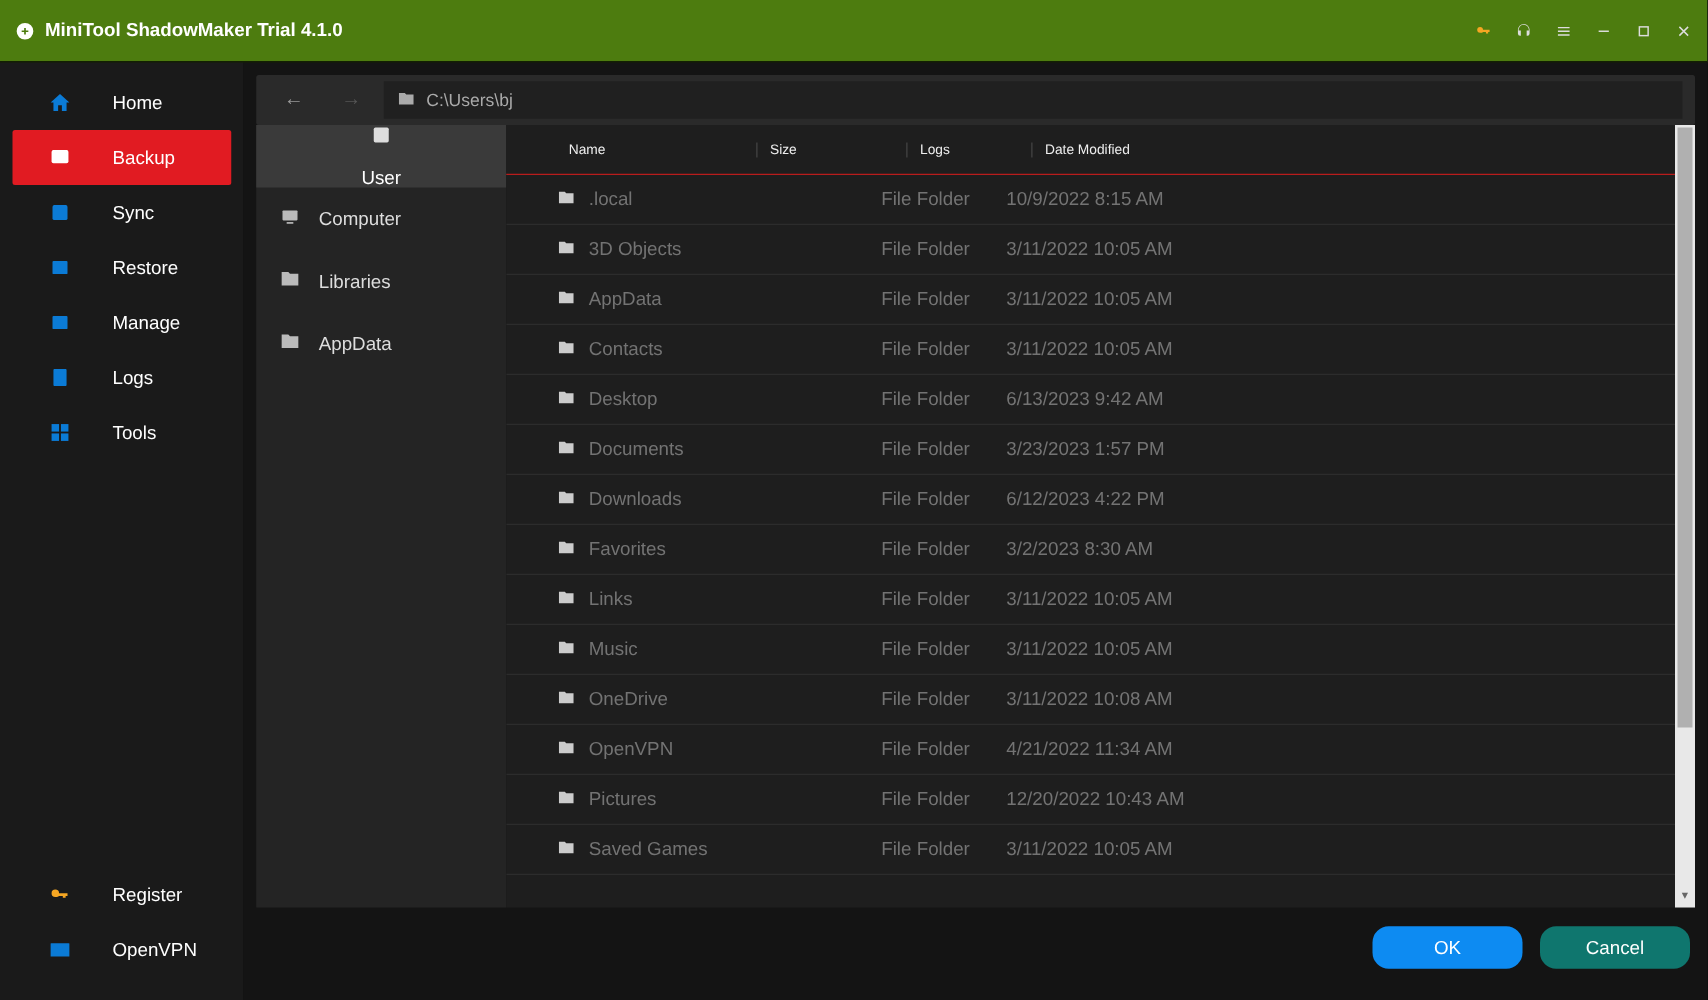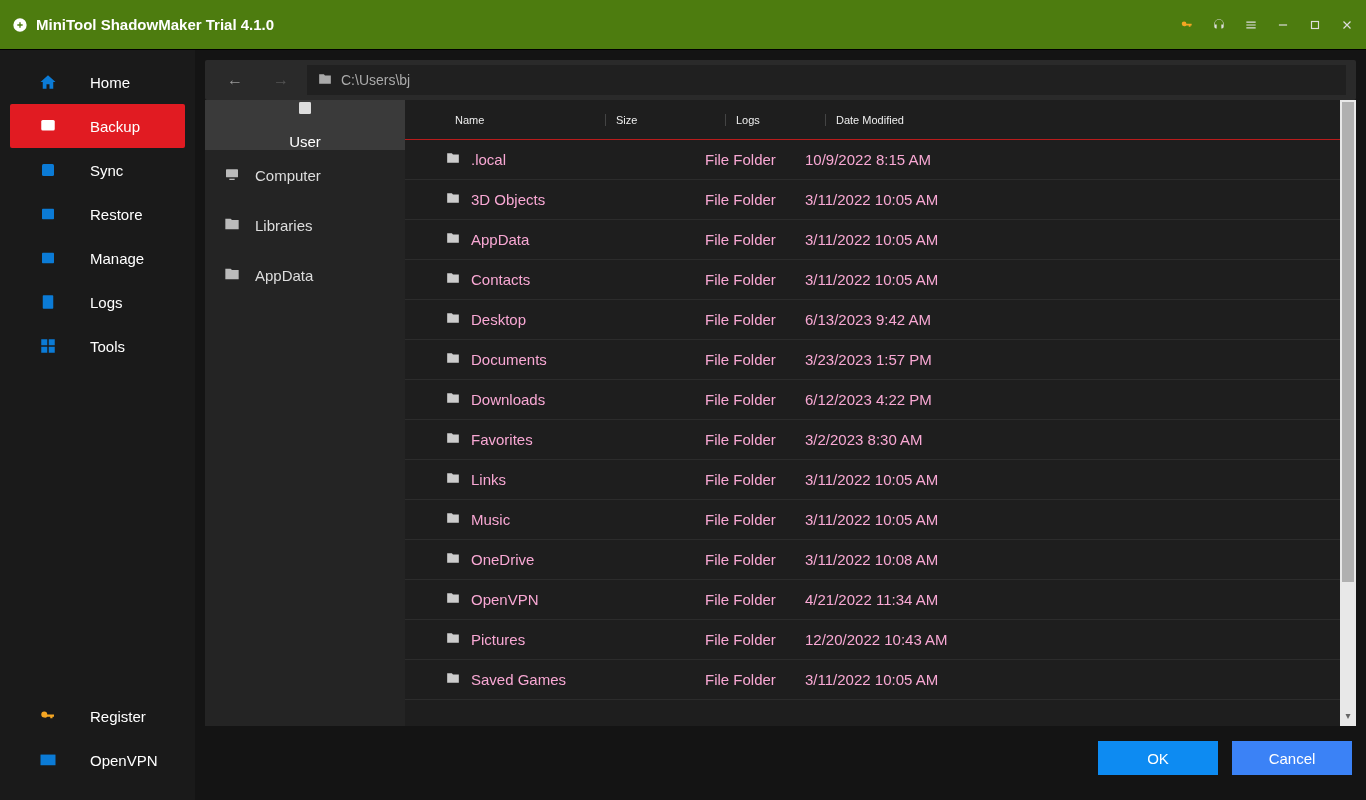--- a/index.html
+++ b/index.html
@@ -53,37 +53,37 @@
   .tablewrap { flex:1; display:flex; background:#1e1e1e; }
   .tablecol { flex:1; display:flex; flex-direction:column;}
   .thead { display:flex; height:40px; align-items:center; border-bottom:1px solid #b91c1c; padding-left:40px; font-size:11px; color:#eee;}
   .thead .c-name{ width:160px;}
   .thead .c-size{ width:120px;}
   .thead .c-type{ width:100px;}
   .thead .c-date{ flex:1;}
   .thead > div { border-left:1px solid #444; padding-left:10px; }
   .thead > div:first-child{border-left:none;}
   .tbody{ flex:1; overflow-y:hidden; }
-  .trow{ display:flex; height:40px; align-items:center; padding-left:40px; border-bottom:1px solid #2c2c2c; color:#f9a8d4; font-size:15px; cursor:pointer;}
+  .trow{ display:flex; height:40px; align-items:center; padding-left:40px; border-bottom:1px solid #2c2c2c; color:#737373; font-size:15px; cursor:pointer;}
   .trow .r-name{ width:260px; display:flex; align-items:center; gap:10px;}
   .trow .r-name .ficon svg{ width:16px; height:14px; fill:#ccc;}
   .trow .r-type{ width:100px;}
   .trow .r-date{ flex:1;}
 
   .scrollbar { width:16px; background:#e8e8e8; position:relative;}
   .scrollbar .thumb{ position:absolute; left:2px; right:2px; top:2px; height:480px; background:#b0b0b0; border-radius:0;}
   .scrollbar .arrow{ position:absolute; left:0; right:0; height:16px; text-align:center; color:#666; font-size:10px;}
   .scrollbar .arrow.up{ top:0;}
   .scrollbar .arrow.down{ bottom:0;}
 
   
   .actionbar { height:64px; display:flex; justify-content:flex-end; align-items:center; gap:14px; padding-right:4px;}
-  .btn { width:120px; height:34px; border:none; border-radius:0; font-size:15px; cursor:pointer; color:#fff;}
+  .btn { width:120px; height:34px; border:none; border-radius:13px; font-size:15px; cursor:pointer; color:#fff;}
   .btn-primary{ background:#0d8bf2;}
-  .btn-secondary{ background:#3b82f6;}
+  .btn-secondary{ background:#0f766e;}
 </style>
 </head>
 <body>
 
 <div class="titlebar">
   <span class="logo">
     <svg viewBox="0 0 24 24" width="16" height="16">
         <path fill="#fff" d="M12 2a10 10 0 100 20 10 10 0 000-20zm4 11h-3v3h-2v-3H8v-2h3V8h2v3h3v2z"></path>
       </svg>
   </span>

